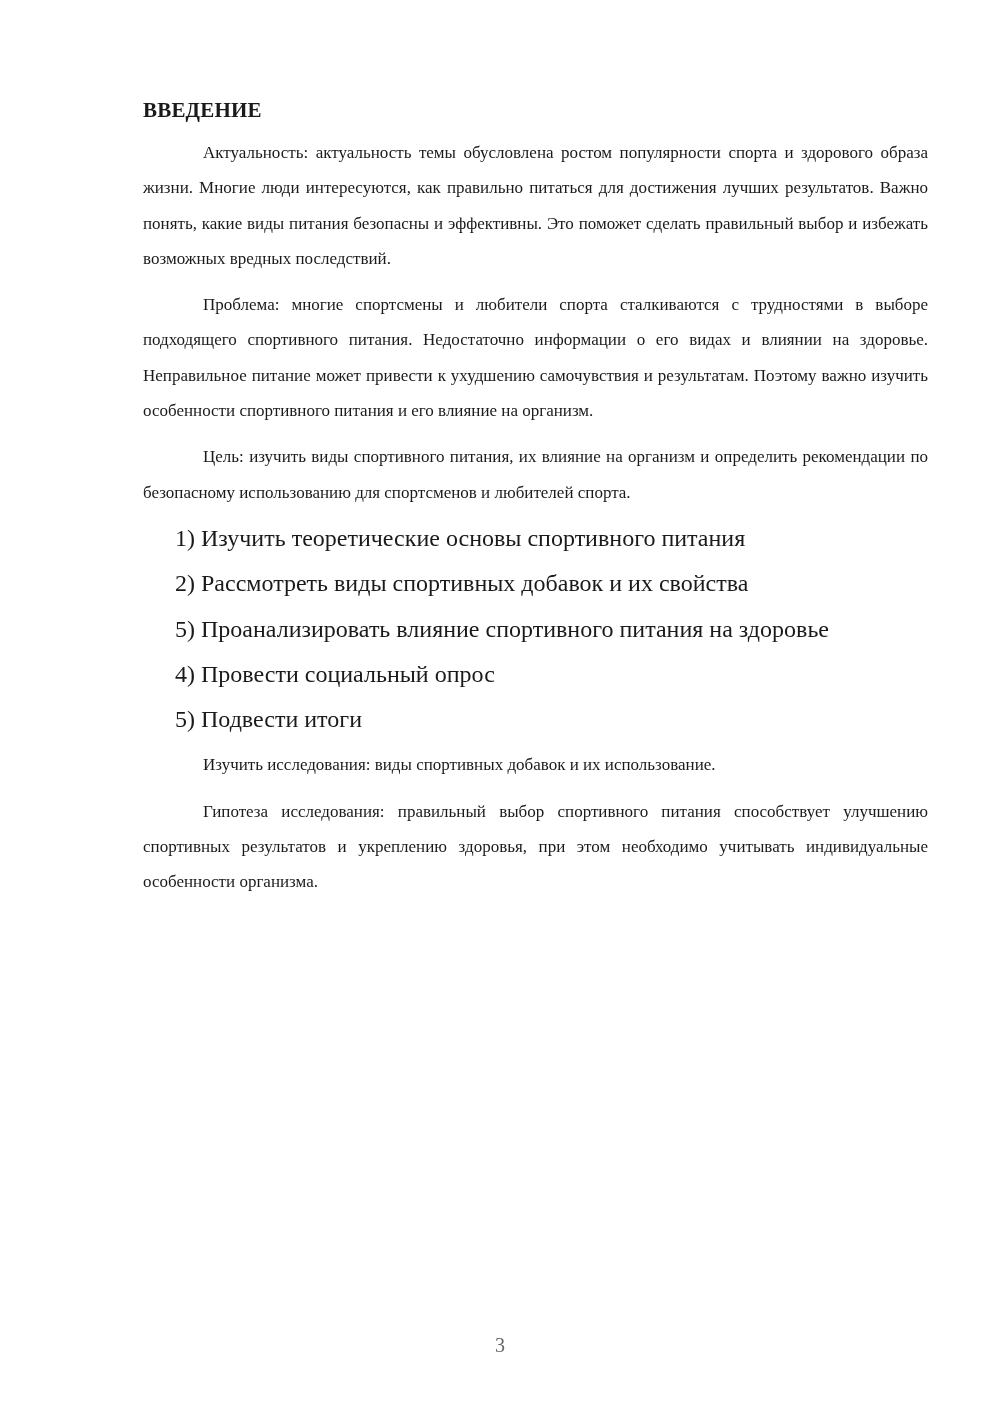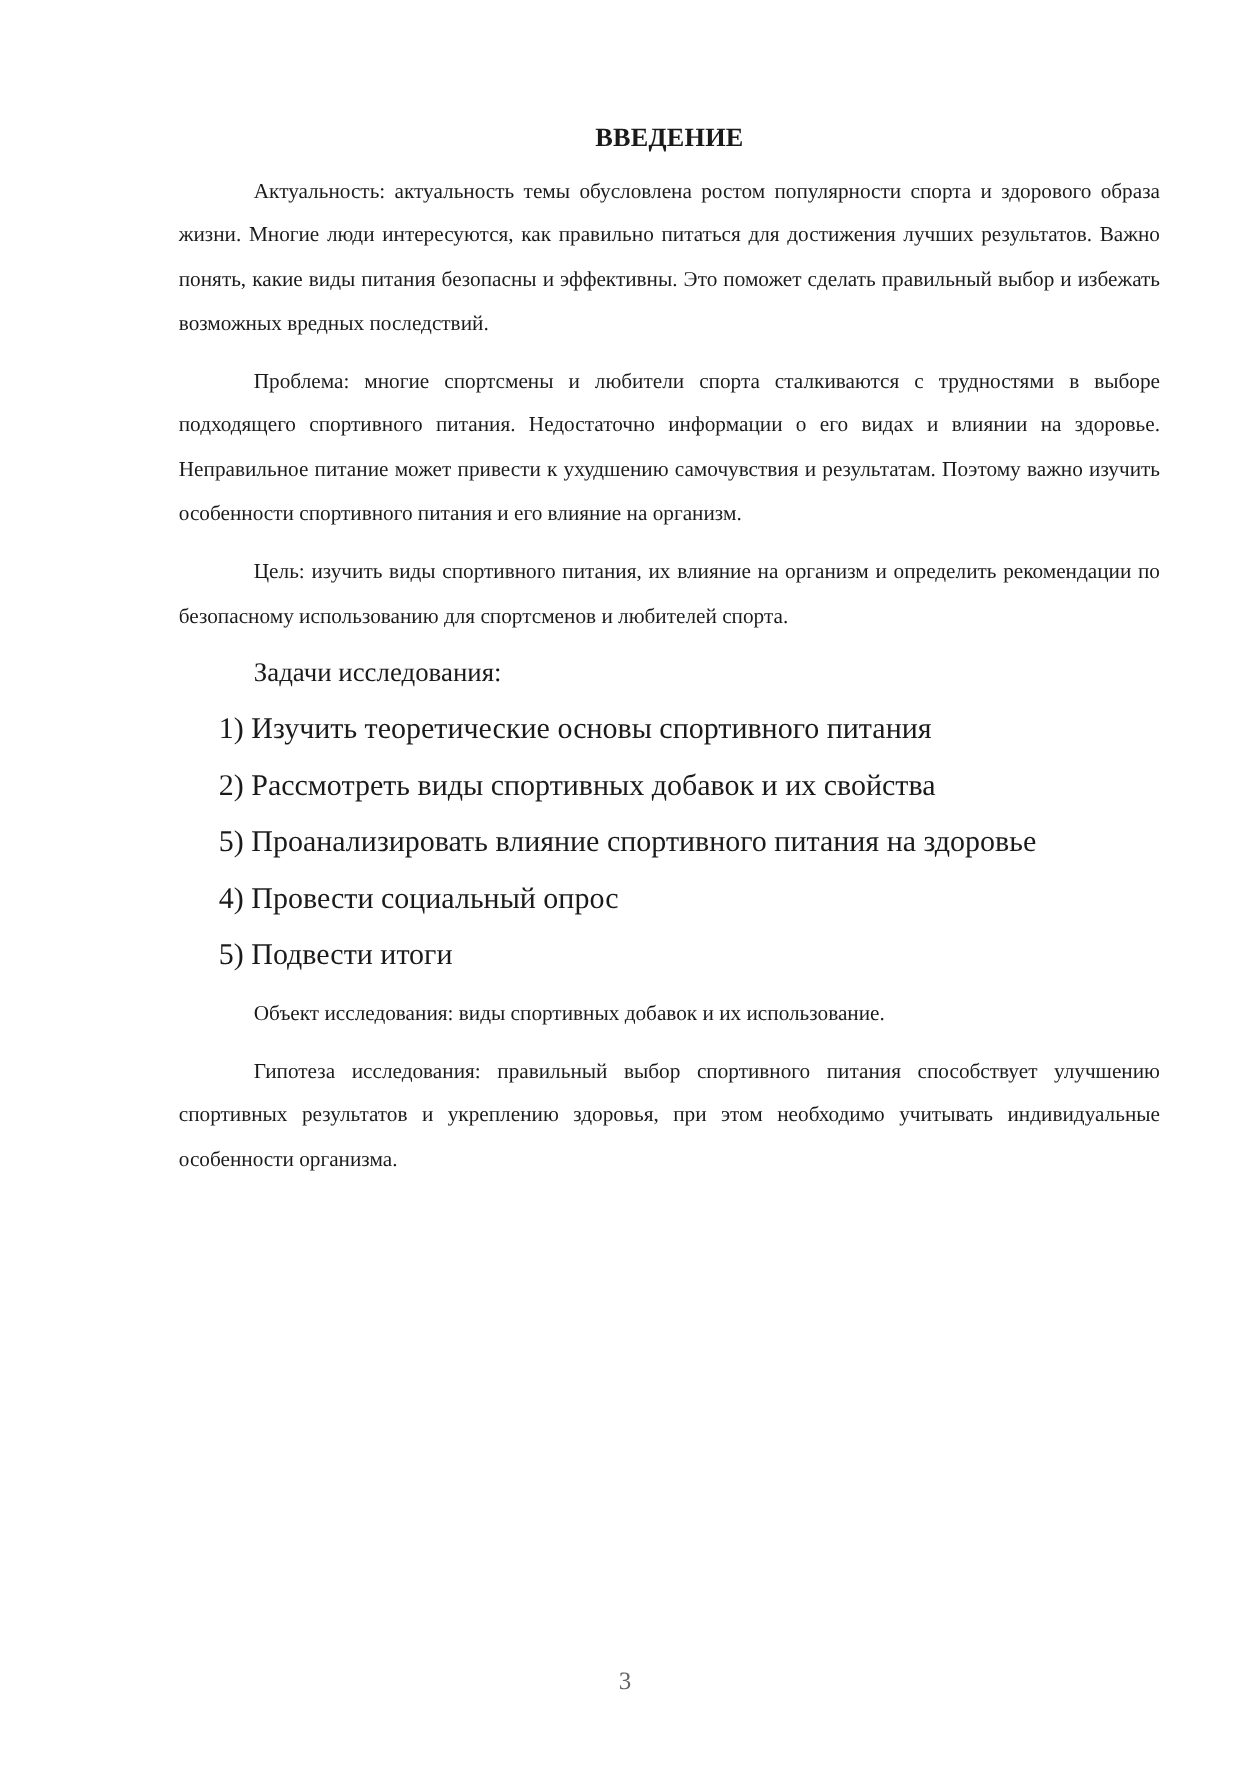--- a/index.html
+++ b/index.html
@@ -1,44 +1,43 @@
 <!DOCTYPE html>
 <html><head>
   <meta charset="utf-8">
   <style>
     html, body { margin: 0; padding: 0; background: #ffffff; }
     body { width: 1000px; height: 1414px; position: relative; overflow: hidden;
            font-family: "Liberation Serif", "DejaVu Serif", serif; color: #1a1a1a; }
     .page { position: absolute; left: 143px; top: 95px; width: 785px; }
-    .heading { text-align: center; font-weight: bold; font-size: 21px; line-height: 30px;
+    .heading { text-align: left; font-weight: bold; font-size: 21px; line-height: 30px;
                margin: 0 0 10px 0; letter-spacing: 0.2px; }
     .para { font-size: 17px; line-height: 35.3px; text-align: justify; text-indent: 60px;
             margin: 0 0 11px 0; }
     .tasks-title { font-size: 21.5px; line-height: 35.3px; text-indent: 60px; margin: 0 0 10px 0; }
     .task-list { list-style: none; margin: 0; padding: 0; }
     .task-item { font-size: 24px; line-height: 35.3px; padding-left: 32px; margin: 0 0 10px 0; }
     .page-number { position: absolute; left: 0; width: 1000px; top: 1334px; text-align: center;
                    font-size: 20px; color: #666; font-family: "Liberation Serif", serif; }
   </style>
 </head>
 <body>
 
 <div class="page">
   <h1 class="heading">ВВЕДЕНИЕ</h1>
 
   <p class="para">Актуальность: актуальность темы обусловлена ростом популярности спорта и здорового образа жизни. Многие люди интересуются, как правильно питаться для достижения лучших результатов. Важно понять, какие виды питания безопасны и эффективны. Это поможет сделать правильный выбор и избежать возможных вредных последствий.</p>
   <p class="para">Проблема: многие спортсмены и любители спорта сталкиваются с трудностями в выборе подходящего спортивного питания. Недостаточно информации о его видах и влиянии на здоровье. Неправильное питание может привести к ухудшению самочувствия и результатам. Поэтому важно изучить особенности спортивного питания и его влияние на организм.</p>
   <p class="para">Цель: изучить виды спортивного питания, их влияние на организм и определить рекомендации по безопасному использованию для спортсменов и любителей спорта.</p>
 
-  <p class="tasks-title">Задачи исследования:</p>
   <ul class="task-list">
     <li class="task-item">1) Изучить теоретические основы спортивного питания</li>
     <li class="task-item">2) Рассмотреть виды спортивных добавок и их свойства</li>
     <li class="task-item">5) Проанализировать влияние спортивного питания на здоровье</li>
     <li class="task-item">4) Провести социальный опрос</li>
     <li class="task-item">5) Подвести итоги</li>
   </ul>
 
-  <p class="para">Объект исследования: виды спортивных добавок и их использование.</p>
+  <p class="para">Изучить исследования: виды спортивных добавок и их использование.</p>
   <p class="para">Гипотеза исследования: правильный выбор спортивного питания способствует улучшению спортивных результатов и укреплению здоровья, при этом необходимо учитывать индивидуальные особенности организма.</p>
 </div>
 
 <div class="page-number">3</div>
 
 </body></html>

